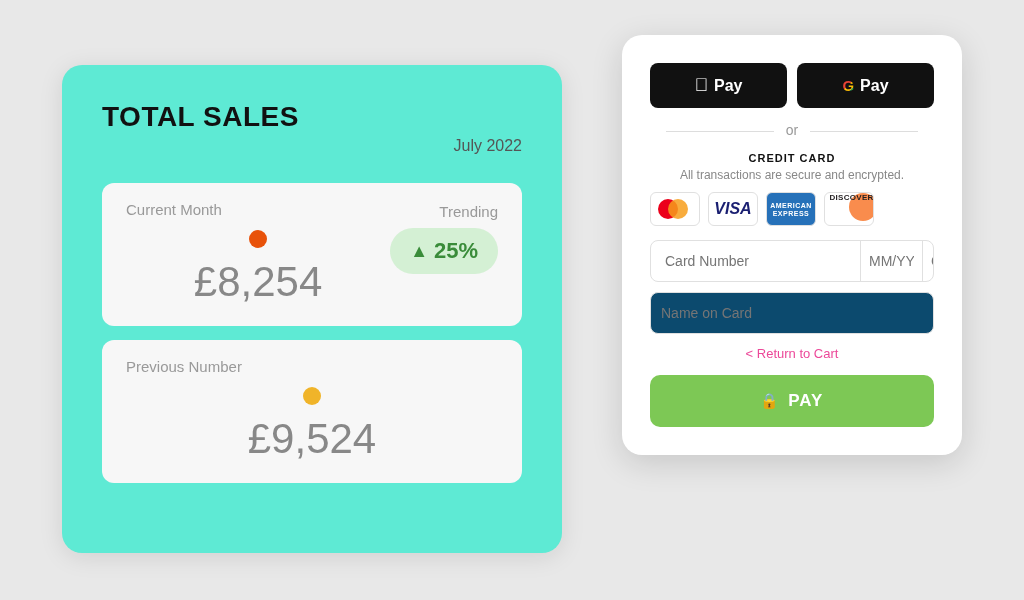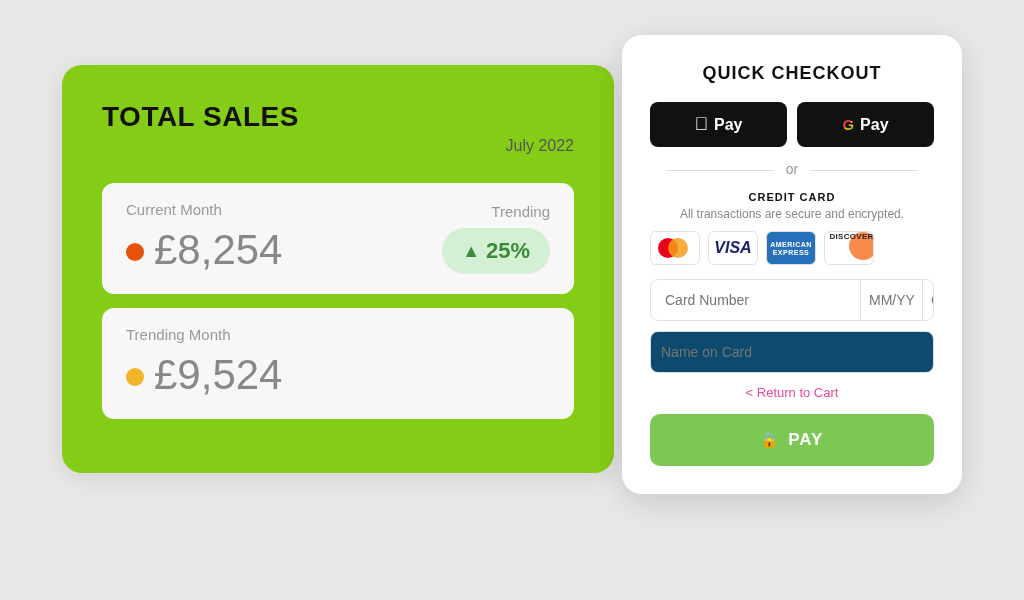--- a/index.html
+++ b/index.html
@@ -21,24 +21,24 @@
       display: flex;
       align-items: center;
       justify-content: center;
     }
 
     
     .sales-card {
       position: absolute;
       left: 0;
       top: 30px;
-      width: 552px;
-      background: #84cc16;
+      width: 500px;
+      background: #5eead4;
       border-radius: 20px;
-      padding: 36px 40px 40px 40px;
+      padding: 36px 40px 56px 40px;
       box-shadow: 0 4px 24px rgba(0,0,0,0.10);
       z-index: 1;
     }
 
     .sales-title {
       font-size: 28px;
       font-weight: 800;
       color: #111;
       letter-spacing: 0.5px;
       margin-bottom: 4px;
@@ -65,20 +65,21 @@
       text-align: left;
     }
 
     .sales-row-value {
       font-size: 42px;
       color: #888;
       font-weight: 400;
       display: flex;
       align-items: center;
       gap: 10px;
+      flex-direction: column;
     }
 
     .dot-orange {
       display: inline-block;
       width: 18px;
       height: 18px;
       border-radius: 50%;
       background: #e8520a;
       flex-shrink: 0;
       margin-top: 4px;
@@ -415,30 +416,29 @@
           <div class="trending-label">Trending</div>
           <div class="trending-badge">
             <span class="trending-arrow">▲</span>
             <span>25%</span>
           </div>
         </div>
       </div>
     </div>
 
     <div class="sales-row">
-      <div class="sales-row-label">Trending Month</div>
+      <div class="sales-row-label">Previous Number</div>
       <div class="sales-row-value">
         <span class="dot-yellow"></span>
         <span>£9,524</span>
       </div>
     </div>
   </div>
 
   <div class="checkout-card">
-    <div class="checkout-title">QUICK CHECKOUT</div>
 
     <div class="pay-buttons">
       <button class="pay-btn">
         <span class="apple-logo"></span>
         <span>Pay</span>
       </button>
       <button class="pay-btn">
         <span class="google-g">G</span>
         <span>Pay</span>
       </button>

